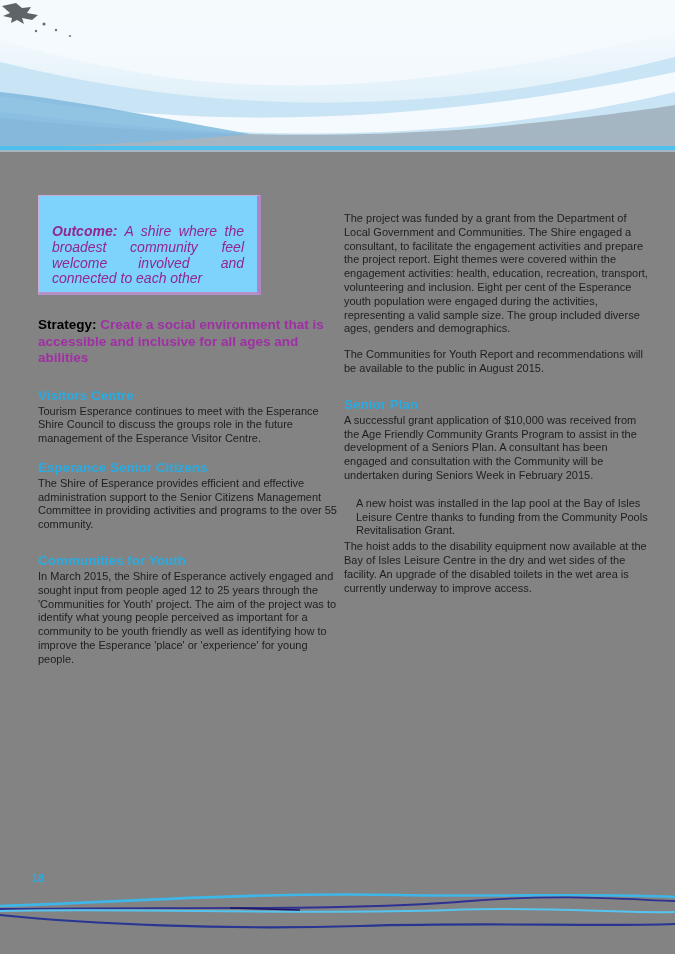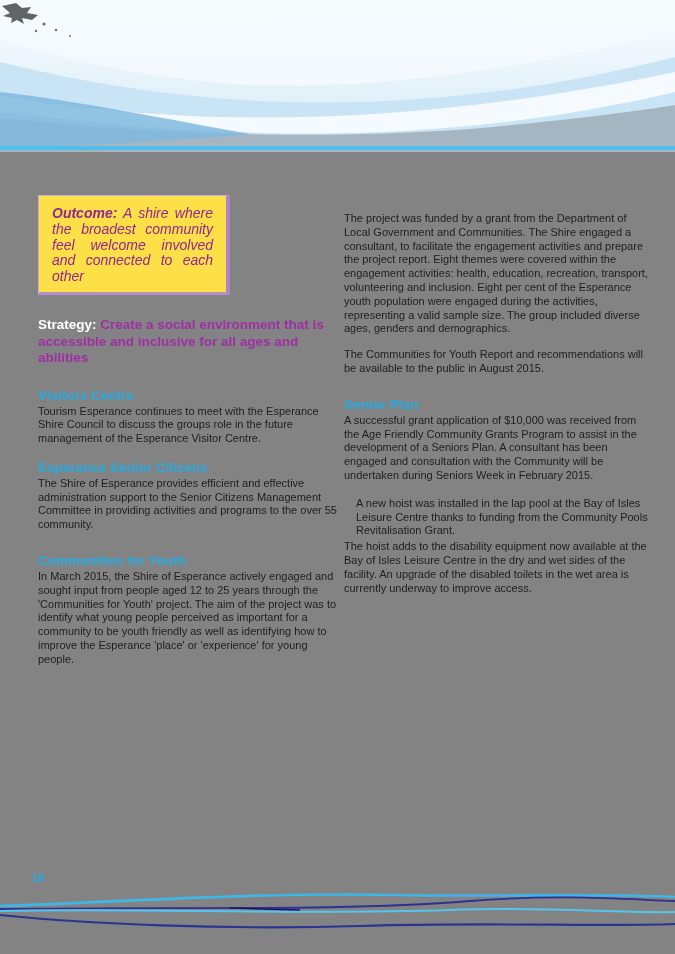--- a/index.html
+++ b/index.html
@@ -12,31 +12,31 @@
   .header-graphic{position:absolute;top:0;left:0;width:675px;height:152px;display:block;}
   .bottom-graphic{position:absolute;top:888px;left:0;width:675px;height:64px;display:block;}
 
   .page-body{position:absolute;left:0;top:152px;width:675px;height:802px;}
 
   .col{position:absolute;color:#1E1E1E;font-size:11px;line-height:13.8px;}
   .col-left{left:38px;top:43px;width:300px;}
   .col-right{left:344px;top:60px;width:306px;}
 
   .outcome-box{
-    box-sizing:border-box;width:192px;height:100px;
-    background:#fde047;
+    box-sizing:border-box;width:223px;height:100px;
+    background:#7dd3fc;
     border:1px solid #C9AED8;border-right:4px solid #AD85C4;border-bottom:3px solid #B590C9;
-    padding:10px 13px;
+    padding:28px 13px;
     color:#92278F;font-style:italic;font-size:14px;line-height:15.8px;
     text-align:justify;
   }
   .outcome-box .outcome-label{font-weight:bold;}
 
   .strategy{margin-top:22px;font-weight:bold;font-size:13.5px;line-height:16.5px;color:#A02FA5;}
-  .strategy .strategy-label{color:#ffffff;}
+  .strategy .strategy-label{color:#000000;}
 
   .section-heading{
     color:#29ABE2;font-weight:bold;font-size:13.5px;line-height:15px;
     margin:0;padding:0;
   }
   .sec{margin-top:14px;}
   .sec-gap-lg{margin-top:21px;}
   .sec p{margin:2px 0 0 0;}
   .para{margin:0 0 12px 0;}
   .para:last-child{margin-bottom:0;}

